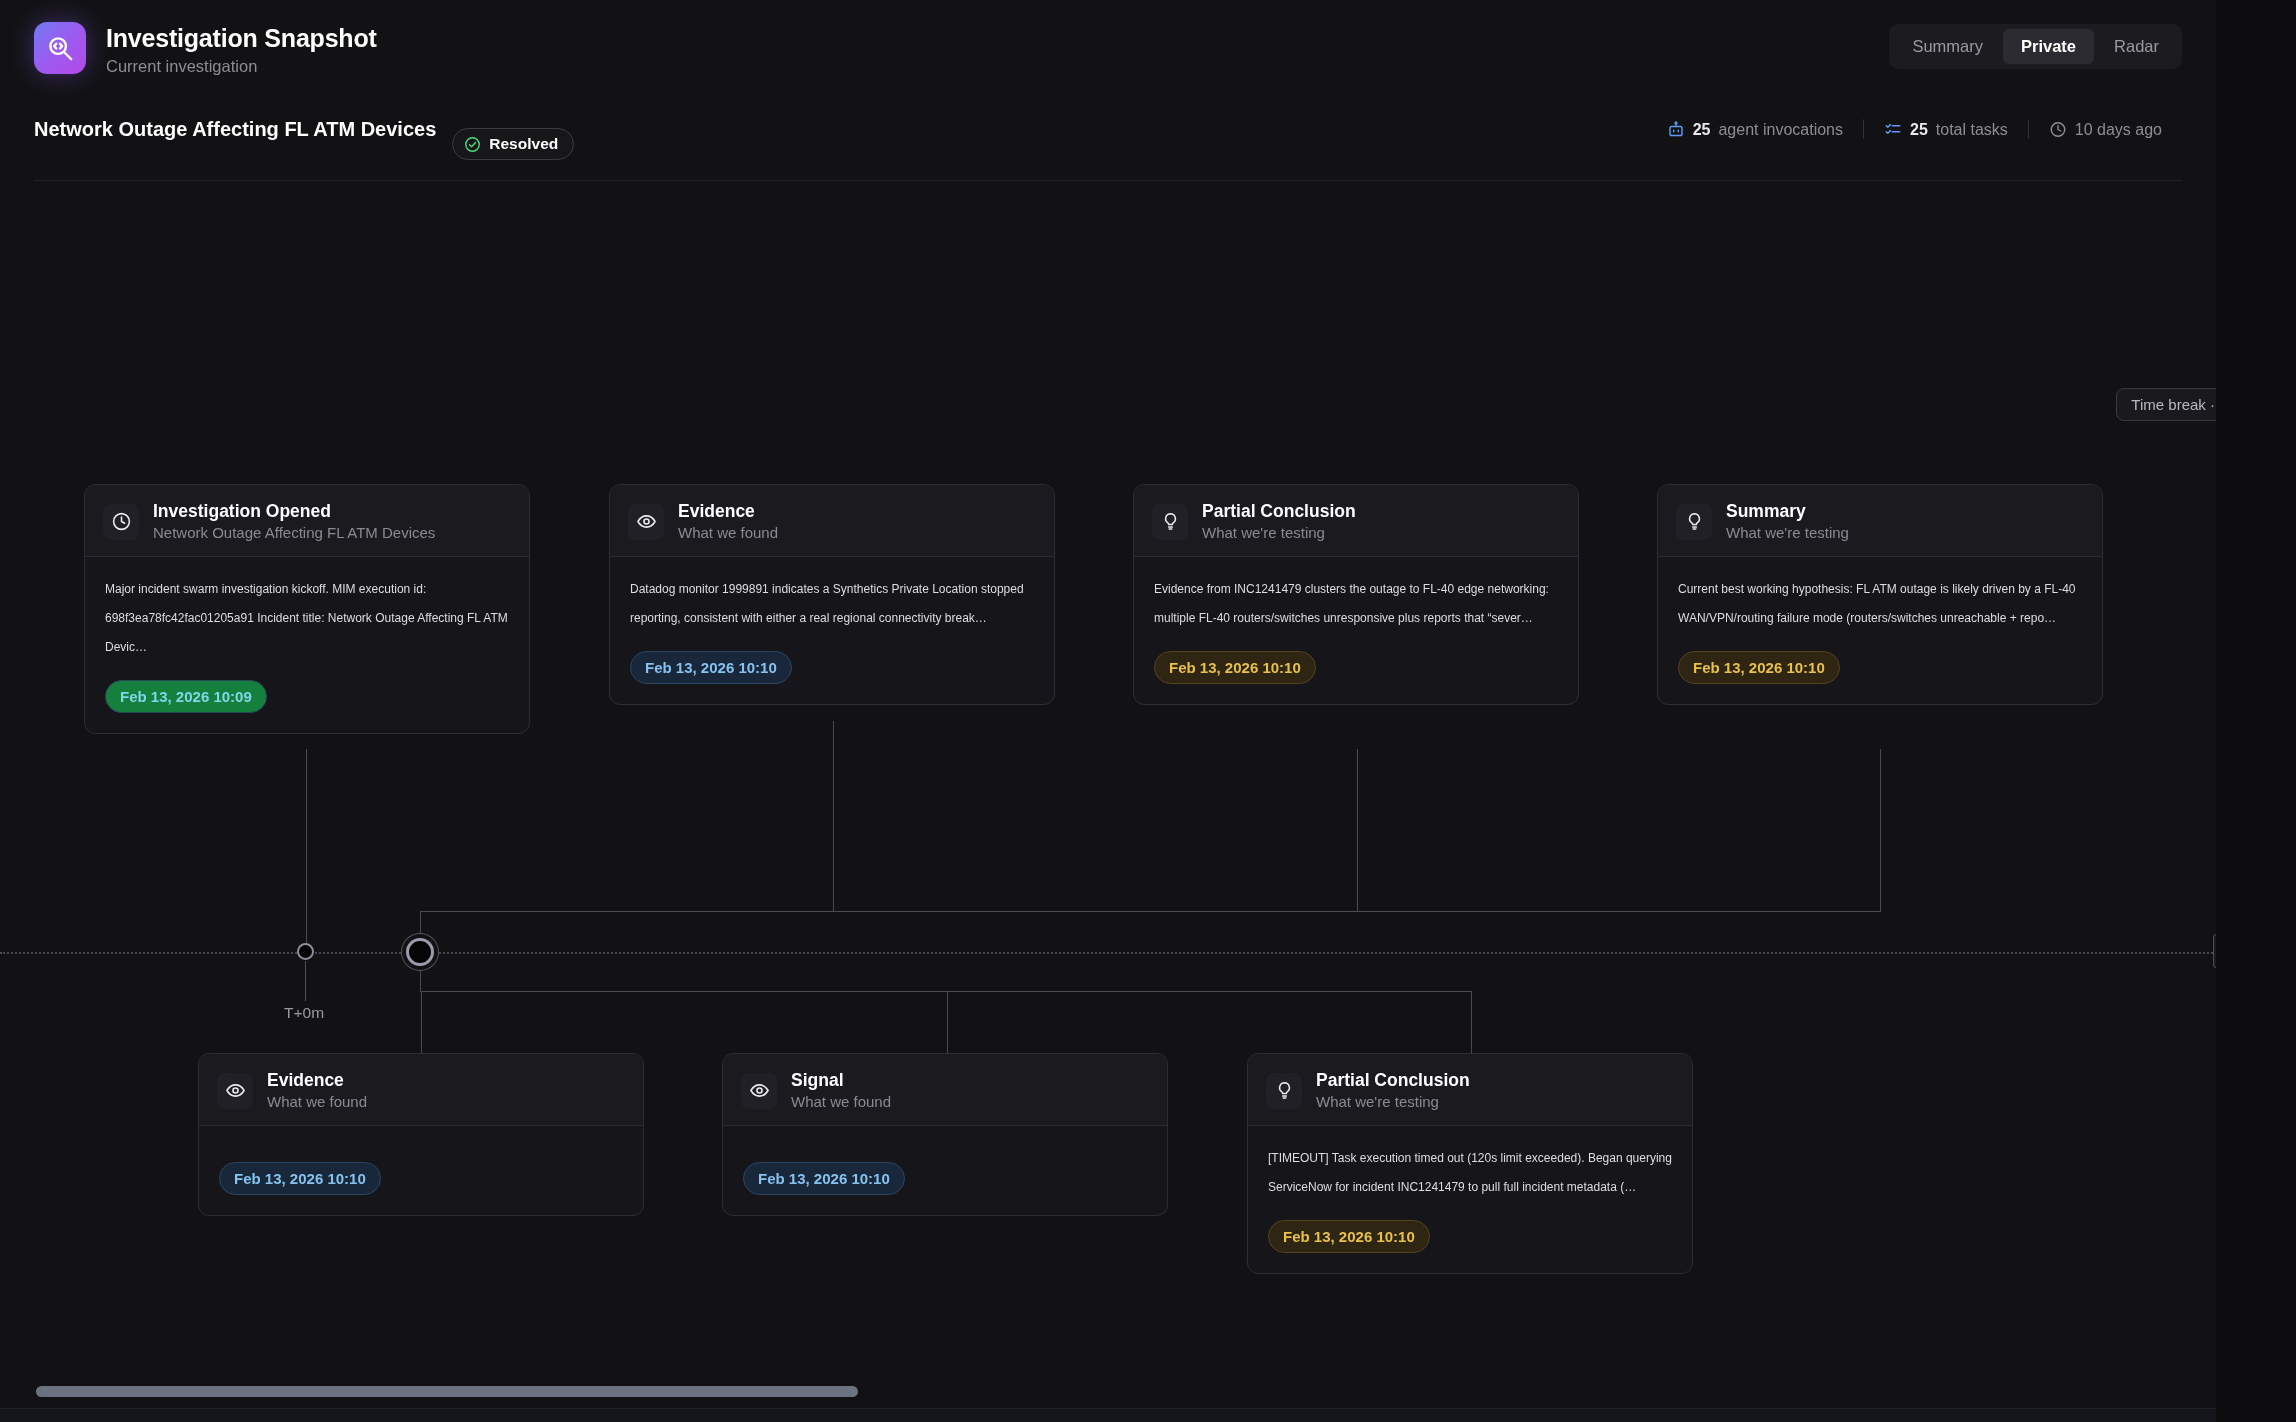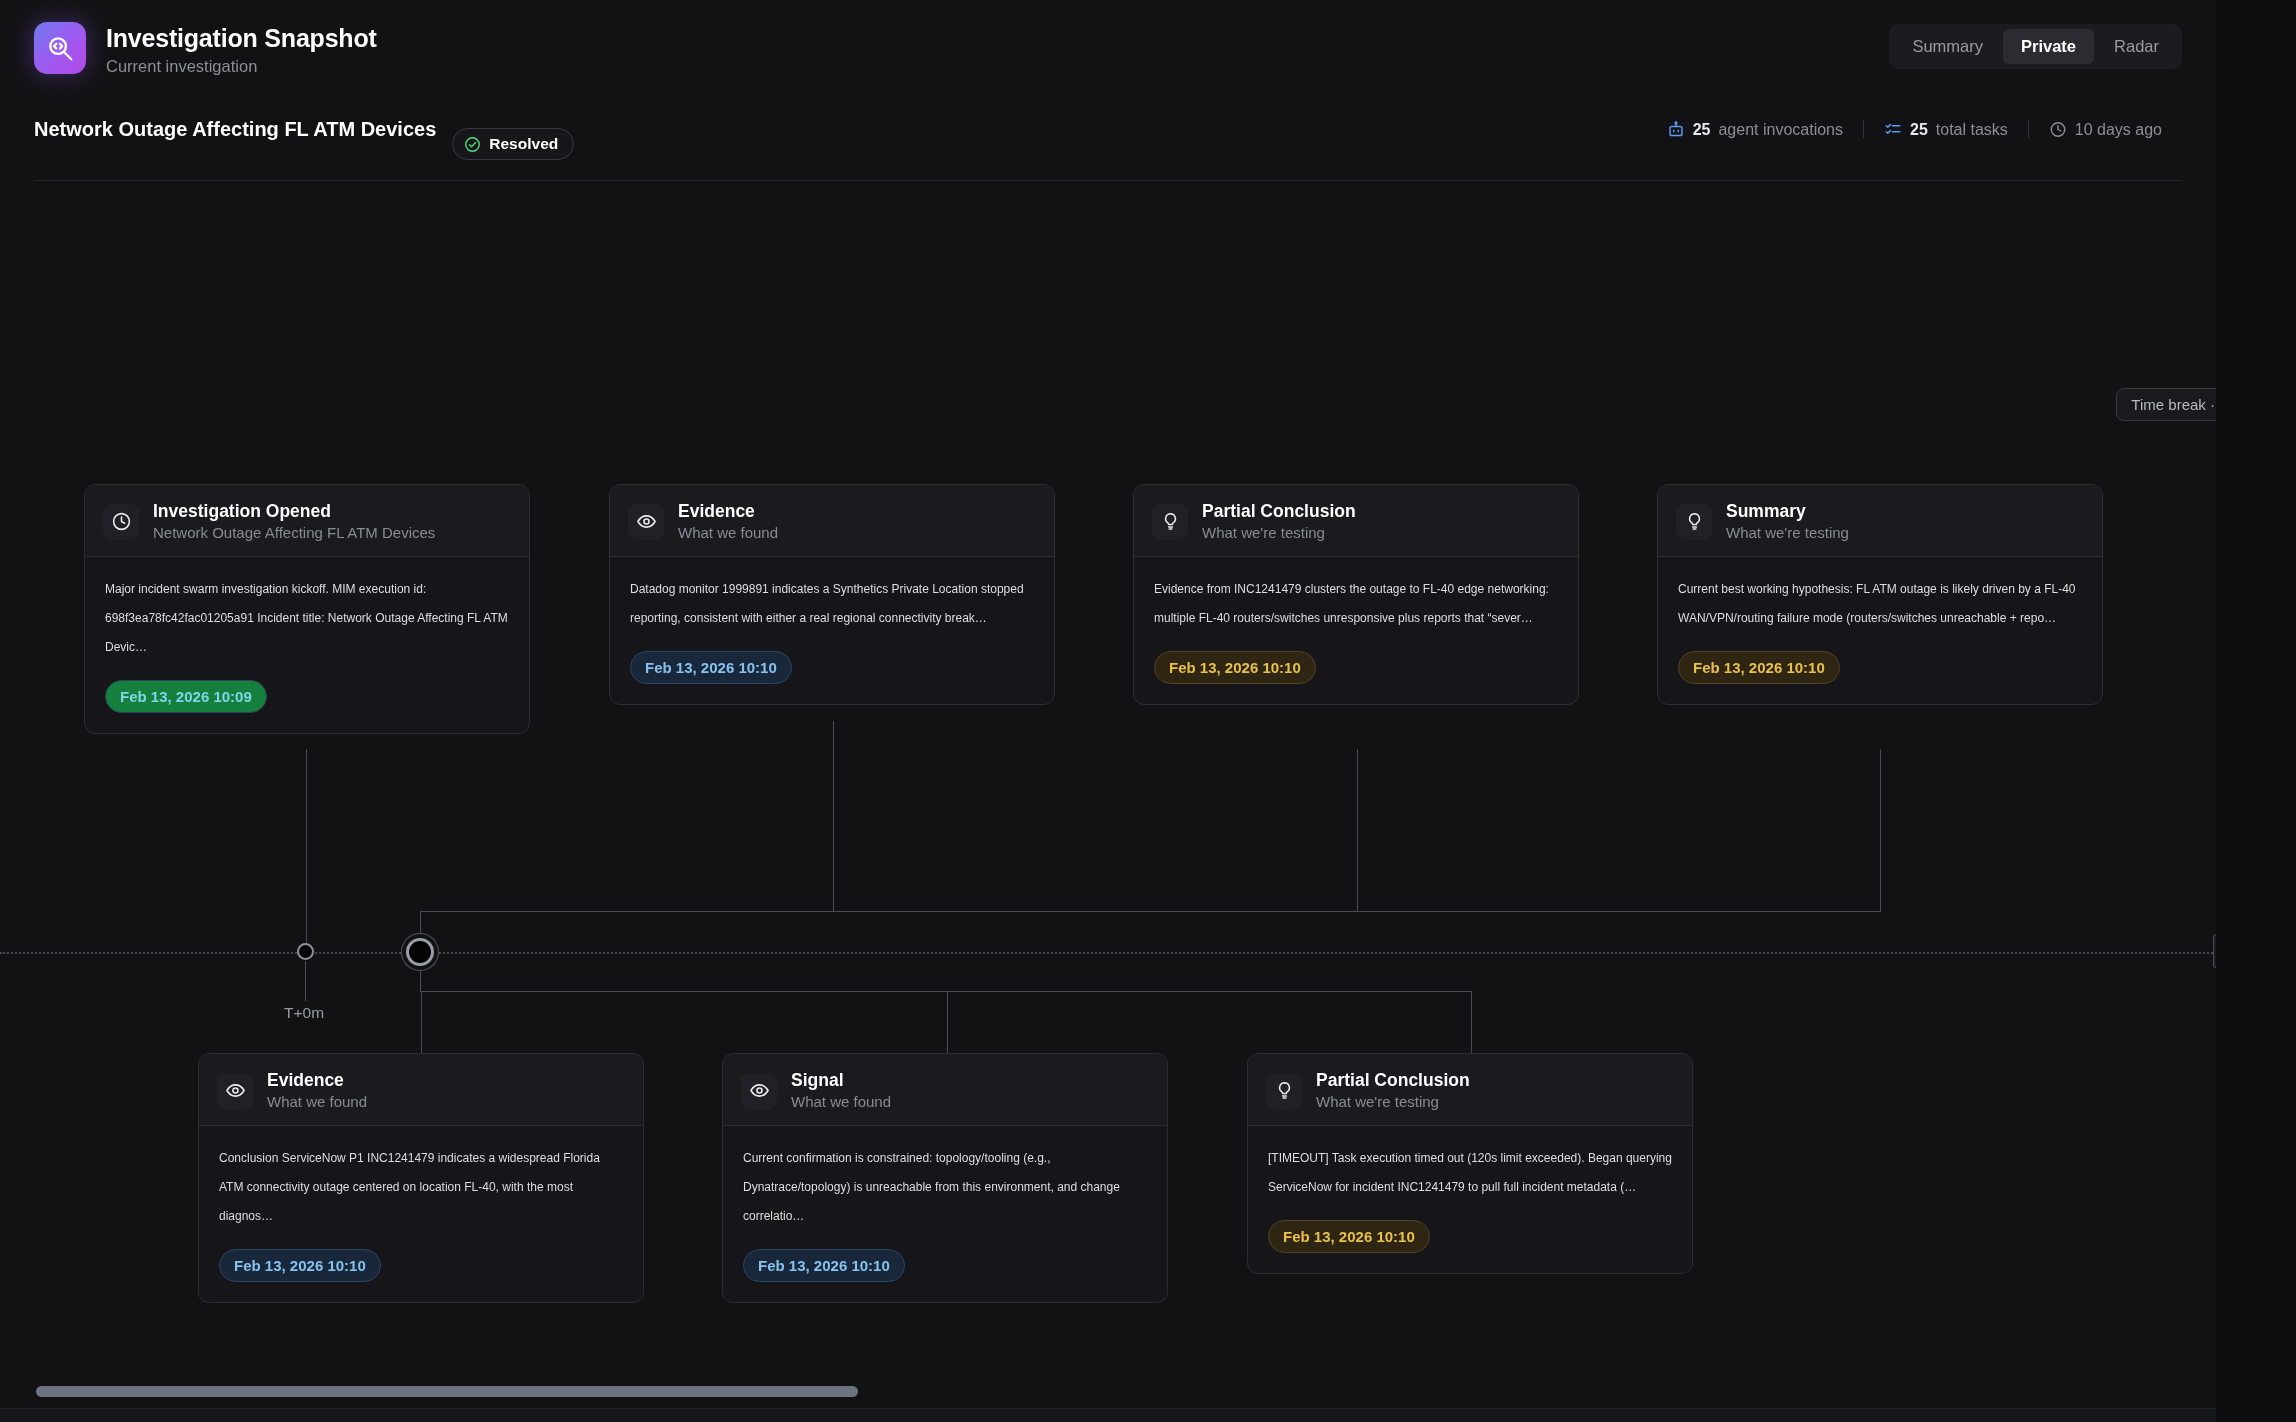--- a/index.html
+++ b/index.html
@@ -375,40 +375,38 @@
             <path d="M2.2 12 S6 5.6 12 5.6 S21.8 12 21.8 12 S18 18.4 12 18.4 S2.2 12 2.2 12 Z"></path>
             <circle cx="12" cy="12" r="2.9"></circle>
           </svg>
         </div>
         <div style="min-width:0;">
           <div class="card-kicker">Evidence</div>
           <div class="card-sub">What we found</div>
         </div>
       </div>
       <div class="card-body">
-        <div class="card-text">Conclusion ServiceNow P1 INC1241479 indicates a widespread Florida ATM connectivity outage centered on location FL-40, with the most diagnos…</div>
         <div class="pill blue">Feb 13, 2026 10:10</div>
       </div>
     </div>
 
     <div class="card" style="left:722px; top:872px; width:446px;">
       <div class="card-head">
         <div class="icon-tile">
           <svg viewBox="0 0 24 24" fill="none" stroke="#e9e9ee" stroke-width="1.8" stroke-linecap="round" stroke-linejoin="round">
             <path d="M2.2 12 S6 5.6 12 5.6 S21.8 12 21.8 12 S18 18.4 12 18.4 S2.2 12 2.2 12 Z"></path>
             <circle cx="12" cy="12" r="2.9"></circle>
           </svg>
         </div>
         <div style="min-width:0;">
           <div class="card-kicker">Signal</div>
           <div class="card-sub">What we found</div>
         </div>
       </div>
       <div class="card-body">
-        <div class="card-text">Current confirmation is constrained: topology/tooling (e.g., Dynatrace/topology) is unreachable from this environment, and change correlatio…</div>
         <div class="pill blue">Feb 13, 2026 10:10</div>
       </div>
     </div>
 
     <div class="card" style="left:1247px; top:872px; width:446px;">
       <div class="card-head">
         <div class="icon-tile">
           <svg viewBox="0 0 24 24" fill="none" stroke="#e9e9ee" stroke-width="1.8" stroke-linecap="round" stroke-linejoin="round">
             <path d="M12 3.2 a5.6 5.6 0 0 0-3.3 10.1 c.8.6 1.2 1.3 1.2 2.1 h4.2 c0-.8.4-1.5 1.2-2.1 A5.6 5.6 0 0 0 12 3.2 Z"></path>
             <path d="M9.9 18.2 h4.2"></path>

